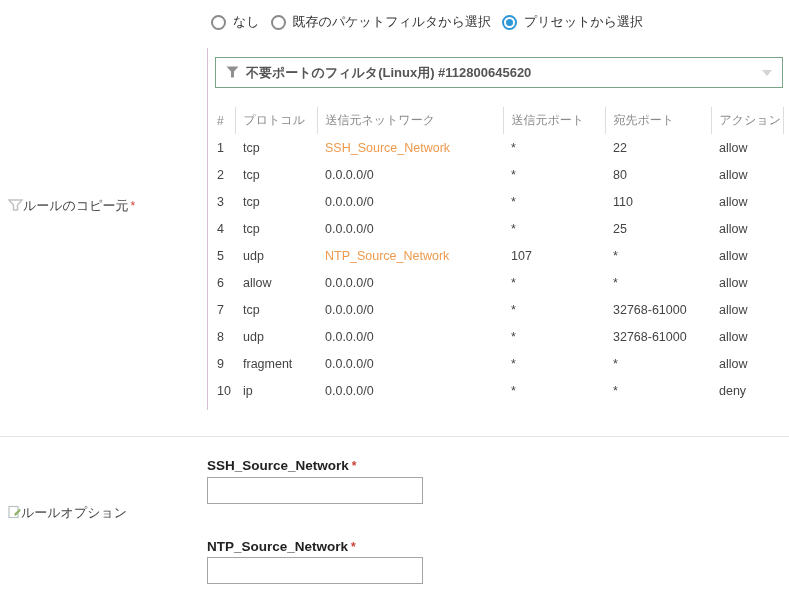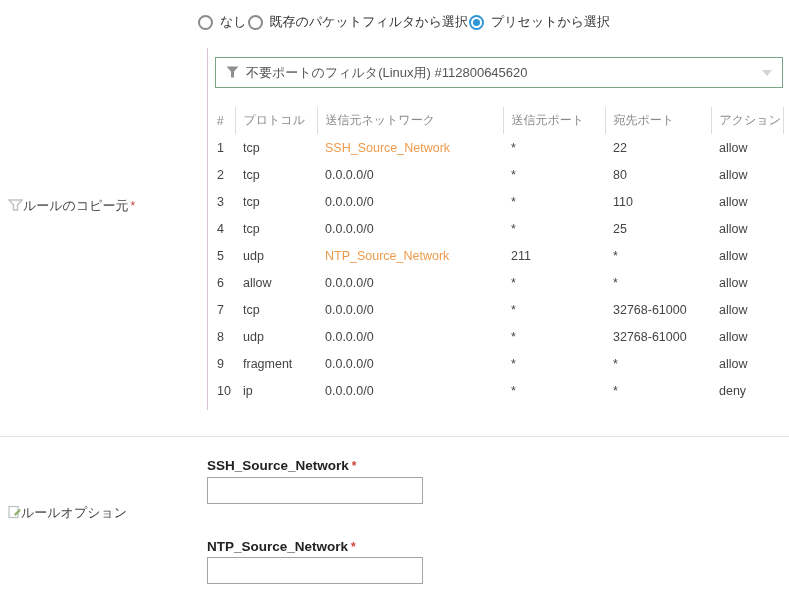--- a/index.html
+++ b/index.html
@@ -9,29 +9,29 @@
     -webkit-font-smoothing:antialiased;
   }
   :root{
     --accent-orange:#ee9a4c;
     --radio-blue:#2f96d8;
     --select-border-green:#79a488;
     --required-red:#cc4437;
     --section-line:#d8c0d2;
   }
   
-  .radio-row{position:absolute;left:198px;top:13px;display:flex;align-items:center;gap:1px;}
+  .radio-row{position:absolute;left:211px;top:13px;display:flex;align-items:center;gap:11px;}
   .radio-opt{display:flex;align-items:center;gap:7px;font-size:13px;color:#333;cursor:pointer;}
   .radio-circle{width:15px;height:15px;border:2px solid #8a8a8a;border-radius:50%;box-sizing:border-box;background:#fff;position:relative;flex:0 0 auto;}
   .radio-circle.selected{border-color:var(--radio-blue);}
   .radio-circle.selected::after{content:'';position:absolute;inset:2px;border-radius:50%;background:var(--radio-blue);}
   
   .preset-select{position:absolute;left:215px;top:57px;width:568px;height:31px;box-sizing:border-box;
     border:1px solid var(--select-border-green);background:#fff;display:flex;align-items:center;padding:0 10px;cursor:pointer;}
-  .preset-select .txt{font-size:13px;color:#555;margin-left:7px;}
+  .preset-select .txt{font-size:13px;color:#555;margin-left:7px;font-weight:bold;}
   .caret-down{margin-left:auto;width:0;height:0;border-left:5px solid transparent;border-right:5px solid transparent;border-top:6px solid #d4d4d4;}
   
   .vline{position:absolute;left:207px;top:48px;width:1px;height:362px;background:var(--section-line);}
   
   .left-label{position:absolute;left:8px;display:flex;align-items:center;gap:0;font-size:13px;color:#444;}
   .left-label .req{color:var(--required-red);font-size:12px;margin-left:2px;}
   
   table.rules{position:absolute;left:211px;top:107px;width:572px;border-collapse:collapse;table-layout:fixed;}
   table.rules th{height:27px;font-weight:normal;font-size:12px;color:#8a8a8a;text-align:left;padding:0 0 0 8px;border-right:1px solid #ddd;}
   table.rules th:first-child{padding-left:6px;}
@@ -135,21 +135,21 @@
         <td>tcp</td>
         <td>0.0.0.0/0</td>
         <td>*</td>
         <td>25</td>
         <td>allow</td>
       </tr>
       <tr>
         <td>5</td>
         <td>udp</td>
         <td class="orange">NTP_Source_Network</td>
-        <td>211</td>
+        <td>107</td>
         <td>*</td>
         <td>allow</td>
       </tr>
       <tr>
         <td>6</td>
         <td>allow</td>
         <td>0.0.0.0/0</td>
         <td>*</td>
         <td>*</td>
         <td>allow</td>

